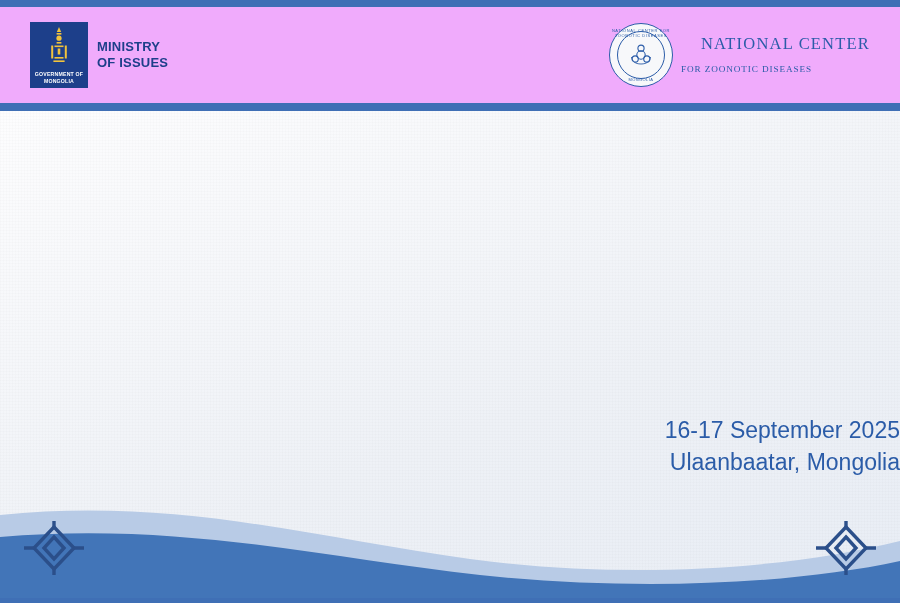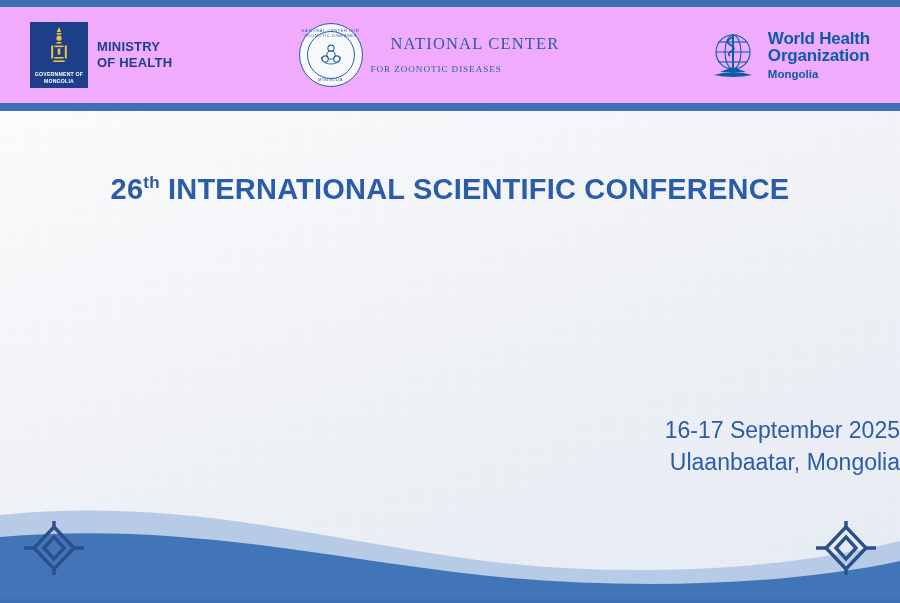--- a/index.html
+++ b/index.html
@@ -272,21 +272,21 @@
             <rect x="5.4" y="34.4" width="11.2" height="1.6"></rect>
           </g>
         </svg>
         <div class="gov-text">
           <span>GOVERNMENT OF</span><br>
           <span>MONGOLIA</span>
         </div>
       </div>
       <div class="moh-text">
         <div>MINISTRY</div>
-        <div>OF HEALTH</div>
+        <div>OF ISSUES</div>
       </div>
     </div>
 
     <div class="nczd-logo">
       <div class="nczd-seal">
         <div class="inner-ring"></div>
         <div class="arc-text">NATIONAL CENTER FOR ZOONOTIC DISEASES</div>
         <div class="arc-text-bottom">MONGOLIA</div>
         <svg width="30" height="30" viewBox="0 0 30 30">
           <circle cx="15" cy="15" r="4.2" fill="none" stroke="#2b5ca8" stroke-width="1.1"></circle>
@@ -296,51 +296,28 @@
           <path d="M15 24 C 9 24 6 21 5.5 17" fill="none" stroke="#2b5ca8" stroke-width="0.9"></path>
           <path d="M15 24 C 21 24 24 21 24.5 17" fill="none" stroke="#2b5ca8" stroke-width="0.9"></path>
         </svg>
       </div>
       <div class="nczd-words">
         <div class="l1">NATIONAL CENTER</div>
         <div class="l2">FOR ZOONOTIC DISEASES</div>
       </div>
     </div>
 
-    <div class="who-logo">
-      <svg class="who-emblem" viewBox="0 0 54 54">
-        <g fill="none" stroke="#0a5ca8" stroke-width="1.1">
-          <circle cx="27" cy="24" r="17"></circle>
-          <ellipse cx="27" cy="24" rx="8" ry="17"></ellipse>
-          <line x1="10" y1="24" x2="44" y2="24"></line>
-          <path d="M12.5 14 H41.5"></path>
-          <path d="M12.5 34 H41.5"></path>
-        </g>
-        <g fill="#0a5ca8">
-          <rect x="26" y="6" width="2" height="40" rx="1"></rect>
-          <path d="M27 9 c -5 2 -7 5 -4 7 c 3 2 7 4 4 6 c -3 2 -6 4 -3 6" fill="none" stroke="#0a5ca8" stroke-width="1.6"></path>
-          <path d="M14 44 l 13 -5 l 13 5 z"></path>
-          <path d="M8 47 q 19 -6 38 0 q -19 4 -38 0 z"></path>
-        </g>
-      </svg>
-      <div class="who-text-block">
-        <div class="who-l1">World Health</div>
-        <div class="who-l2">Organization</div>
-        <div class="who-country">Mongolia</div>
-      </div>
-    </div>
 
   </div>
 
   <div class="header-rule"></div>
 
   <div class="body-area">
 
     <div class="title-block">
-      <div class="conf-line"><span>26</span><span class="sup">th</span><span> INTERNATIONAL SCIENTIFIC CONFERENCE</span></div>
     </div>
 
     <div class="date-block">
       <div class="date-line">16-17 September 2025</div>
       <div class="place-line">Ulaanbaatar, Mongolia</div>
     </div>
 
     <svg class="wave" viewBox="0 0 900 140" preserveAspectRatio="none">
       <path d="M0,52 C180,34 320,76 470,96 C620,116 780,108 900,78 L900,140 L0,140 Z" fill="#b8cbe6"></path>
       <path d="M0,74 C180,58 330,96 480,112 C630,128 790,122 900,98 L900,140 L0,140 Z" fill="#4275b8"></path>

